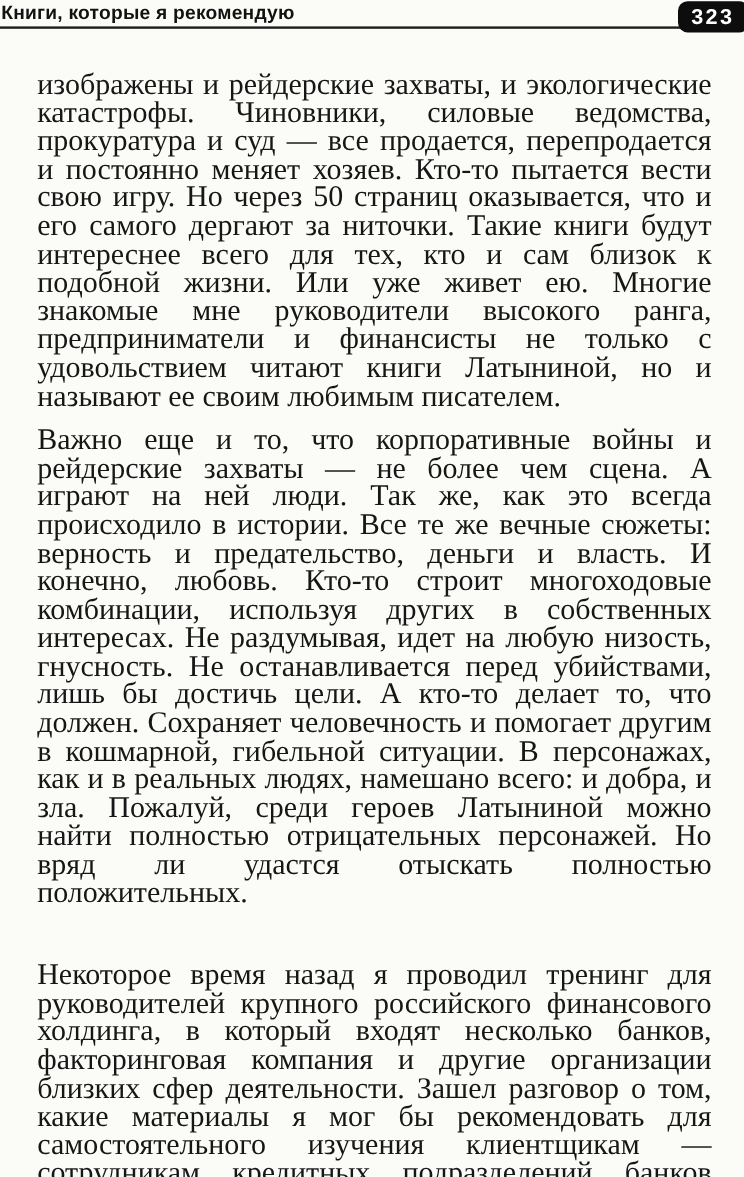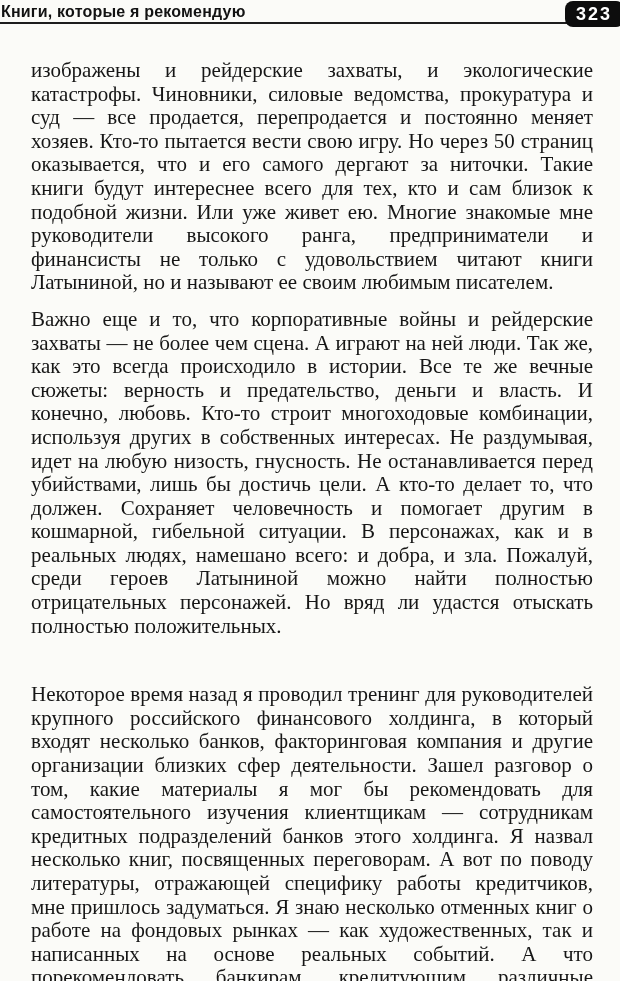--- a/index.html
+++ b/index.html
@@ -56,21 +56,21 @@
     letter-spacing: 2px;
     padding: 3px 12px 3px 11px;
     border-radius: 8px;
   }
   .page-body {
     margin-top: 29px;
     padding: 0 27px 0 31px;
   }
   .para {
     font-family: "Liberation Serif", serif;
-    font-size: 21px;
+    font-size: 25px;
     line-height: 23.6px;
     color: #161616;
     text-align: justify;
     margin: 0 0 13px 0;
     hyphens: auto;
     -webkit-hyphens: auto;
   }
   .para:last-child {
     margin-bottom: 0;
     margin-top: 45px;

